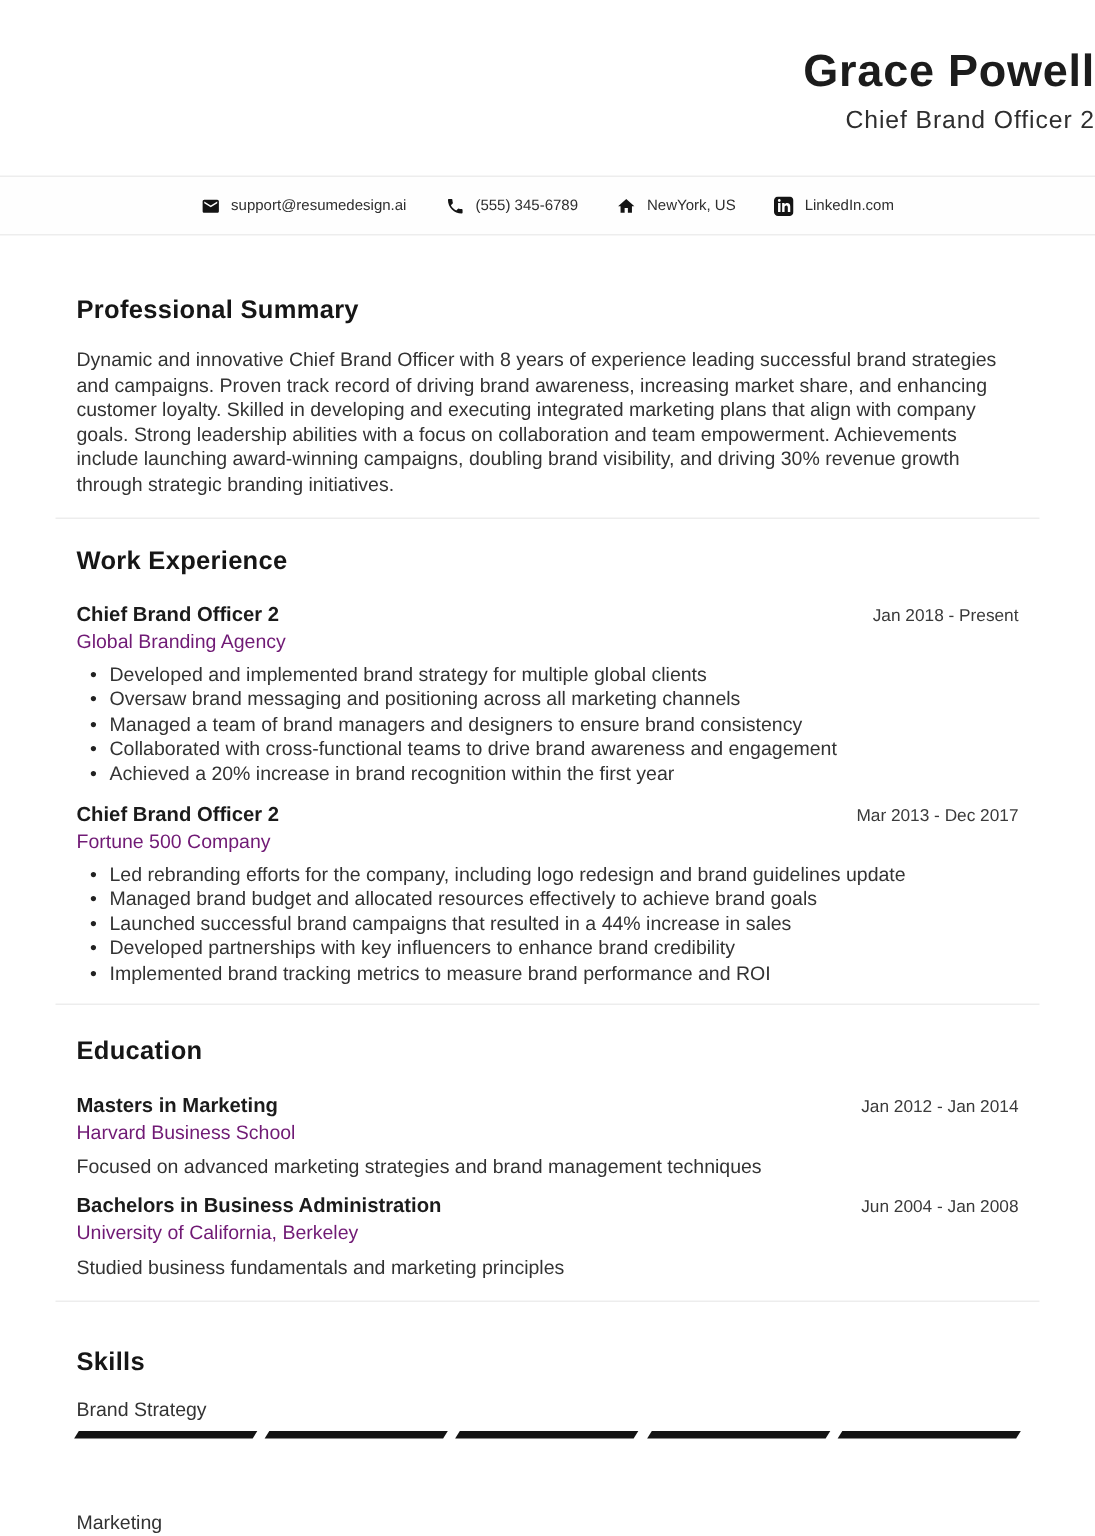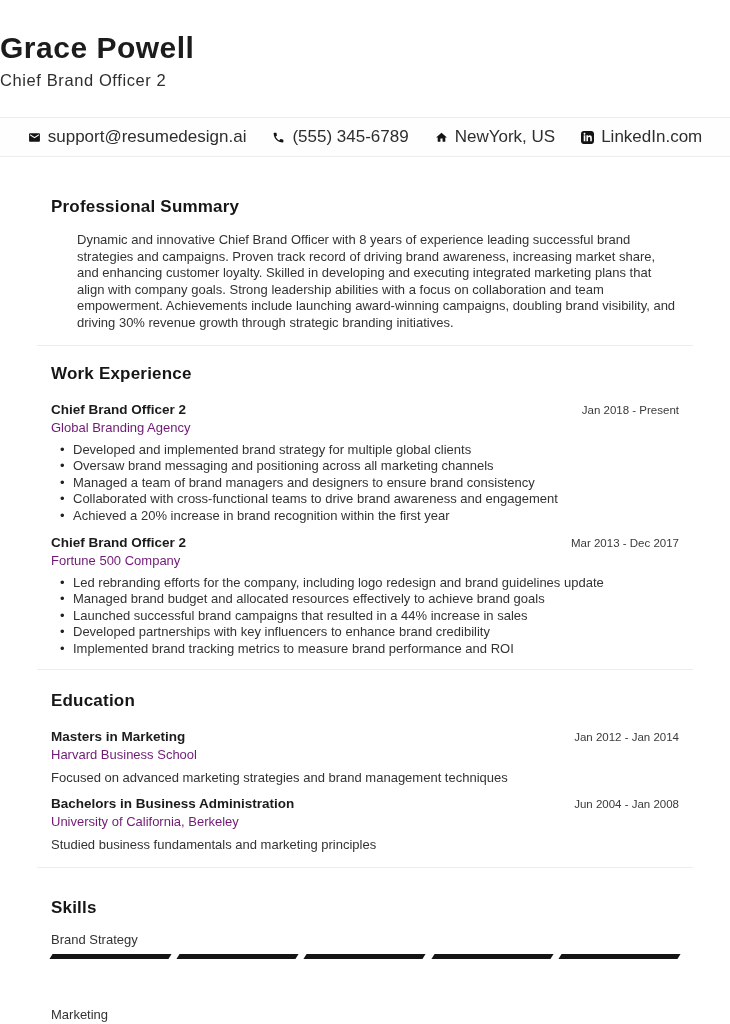--- a/index.html
+++ b/index.html
@@ -4,49 +4,49 @@
 <style>
   * { margin: 0; padding: 0; box-sizing: border-box; }
   html, body {
     width: 730px; height: 1024px;
     background: #ffffff;
     overflow: hidden;
     font-family: "Liberation Sans", "DejaVu Sans", sans-serif;
     color: #333333;
   }
   
-  .hero { padding-top: 30px; text-align: left; }
+  .hero { padding-top: 30px; text-align: right; }
   .name {
     font-size: 30px; font-weight: bold; color: #1c1c1c;
     line-height: 36px; letter-spacing: 0.5px;
   }
   .job-title {
     margin-top: 4px; font-size: 16.5px; color: #2e2e2e;
     line-height: 20px; letter-spacing: 0.6px;
   }
   
   .contact-bar {
     margin-top: 27px; height: 40px;
     border-top: 1px solid #ededed; border-bottom: 1px solid #ededed;
     background: #fefefe;
     display: flex; align-items: center; justify-content: center;
     gap: 26px;
   }
   .contact-item { display: flex; align-items: center; gap: 7px; cursor: pointer; }
   .contact-item svg { display: block; fill: #141414; }
-  .contact-text { font-size: 17px; color: #2e2e2e; }
+  .contact-text { font-size: 10px; color: #2e2e2e; }
   
   .main { padding: 0 51px; }
   .section-heading {
     font-size: 17px; font-weight: bold; color: #161616;
     line-height: 22px; letter-spacing: 0.2px;
   }
   .summary-heading { margin-top: 39px; }
   .summary-text {
-    margin-top: 14px; font-size: 13px; line-height: 16.6px; color: #333; margin-left: 26px;
+    margin-top: 14px; font-size: 13px; line-height: 16.6px; color: #333;
   }
   .divider { border: none; border-top: 1px solid #ededed; margin: 0 -14px; }
   .divider-1 { margin-top: 13px; }
   .divider-2 { margin-top: 11px; }
   .divider-3 { margin-top: 14px; }
   .work-heading { margin-top: 17px; }
   .edu-heading { margin-top: 20px; }
   .skills-heading { margin-top: 29px; }
   
   .entry-header { display: flex; justify-content: space-between; align-items: baseline; }

